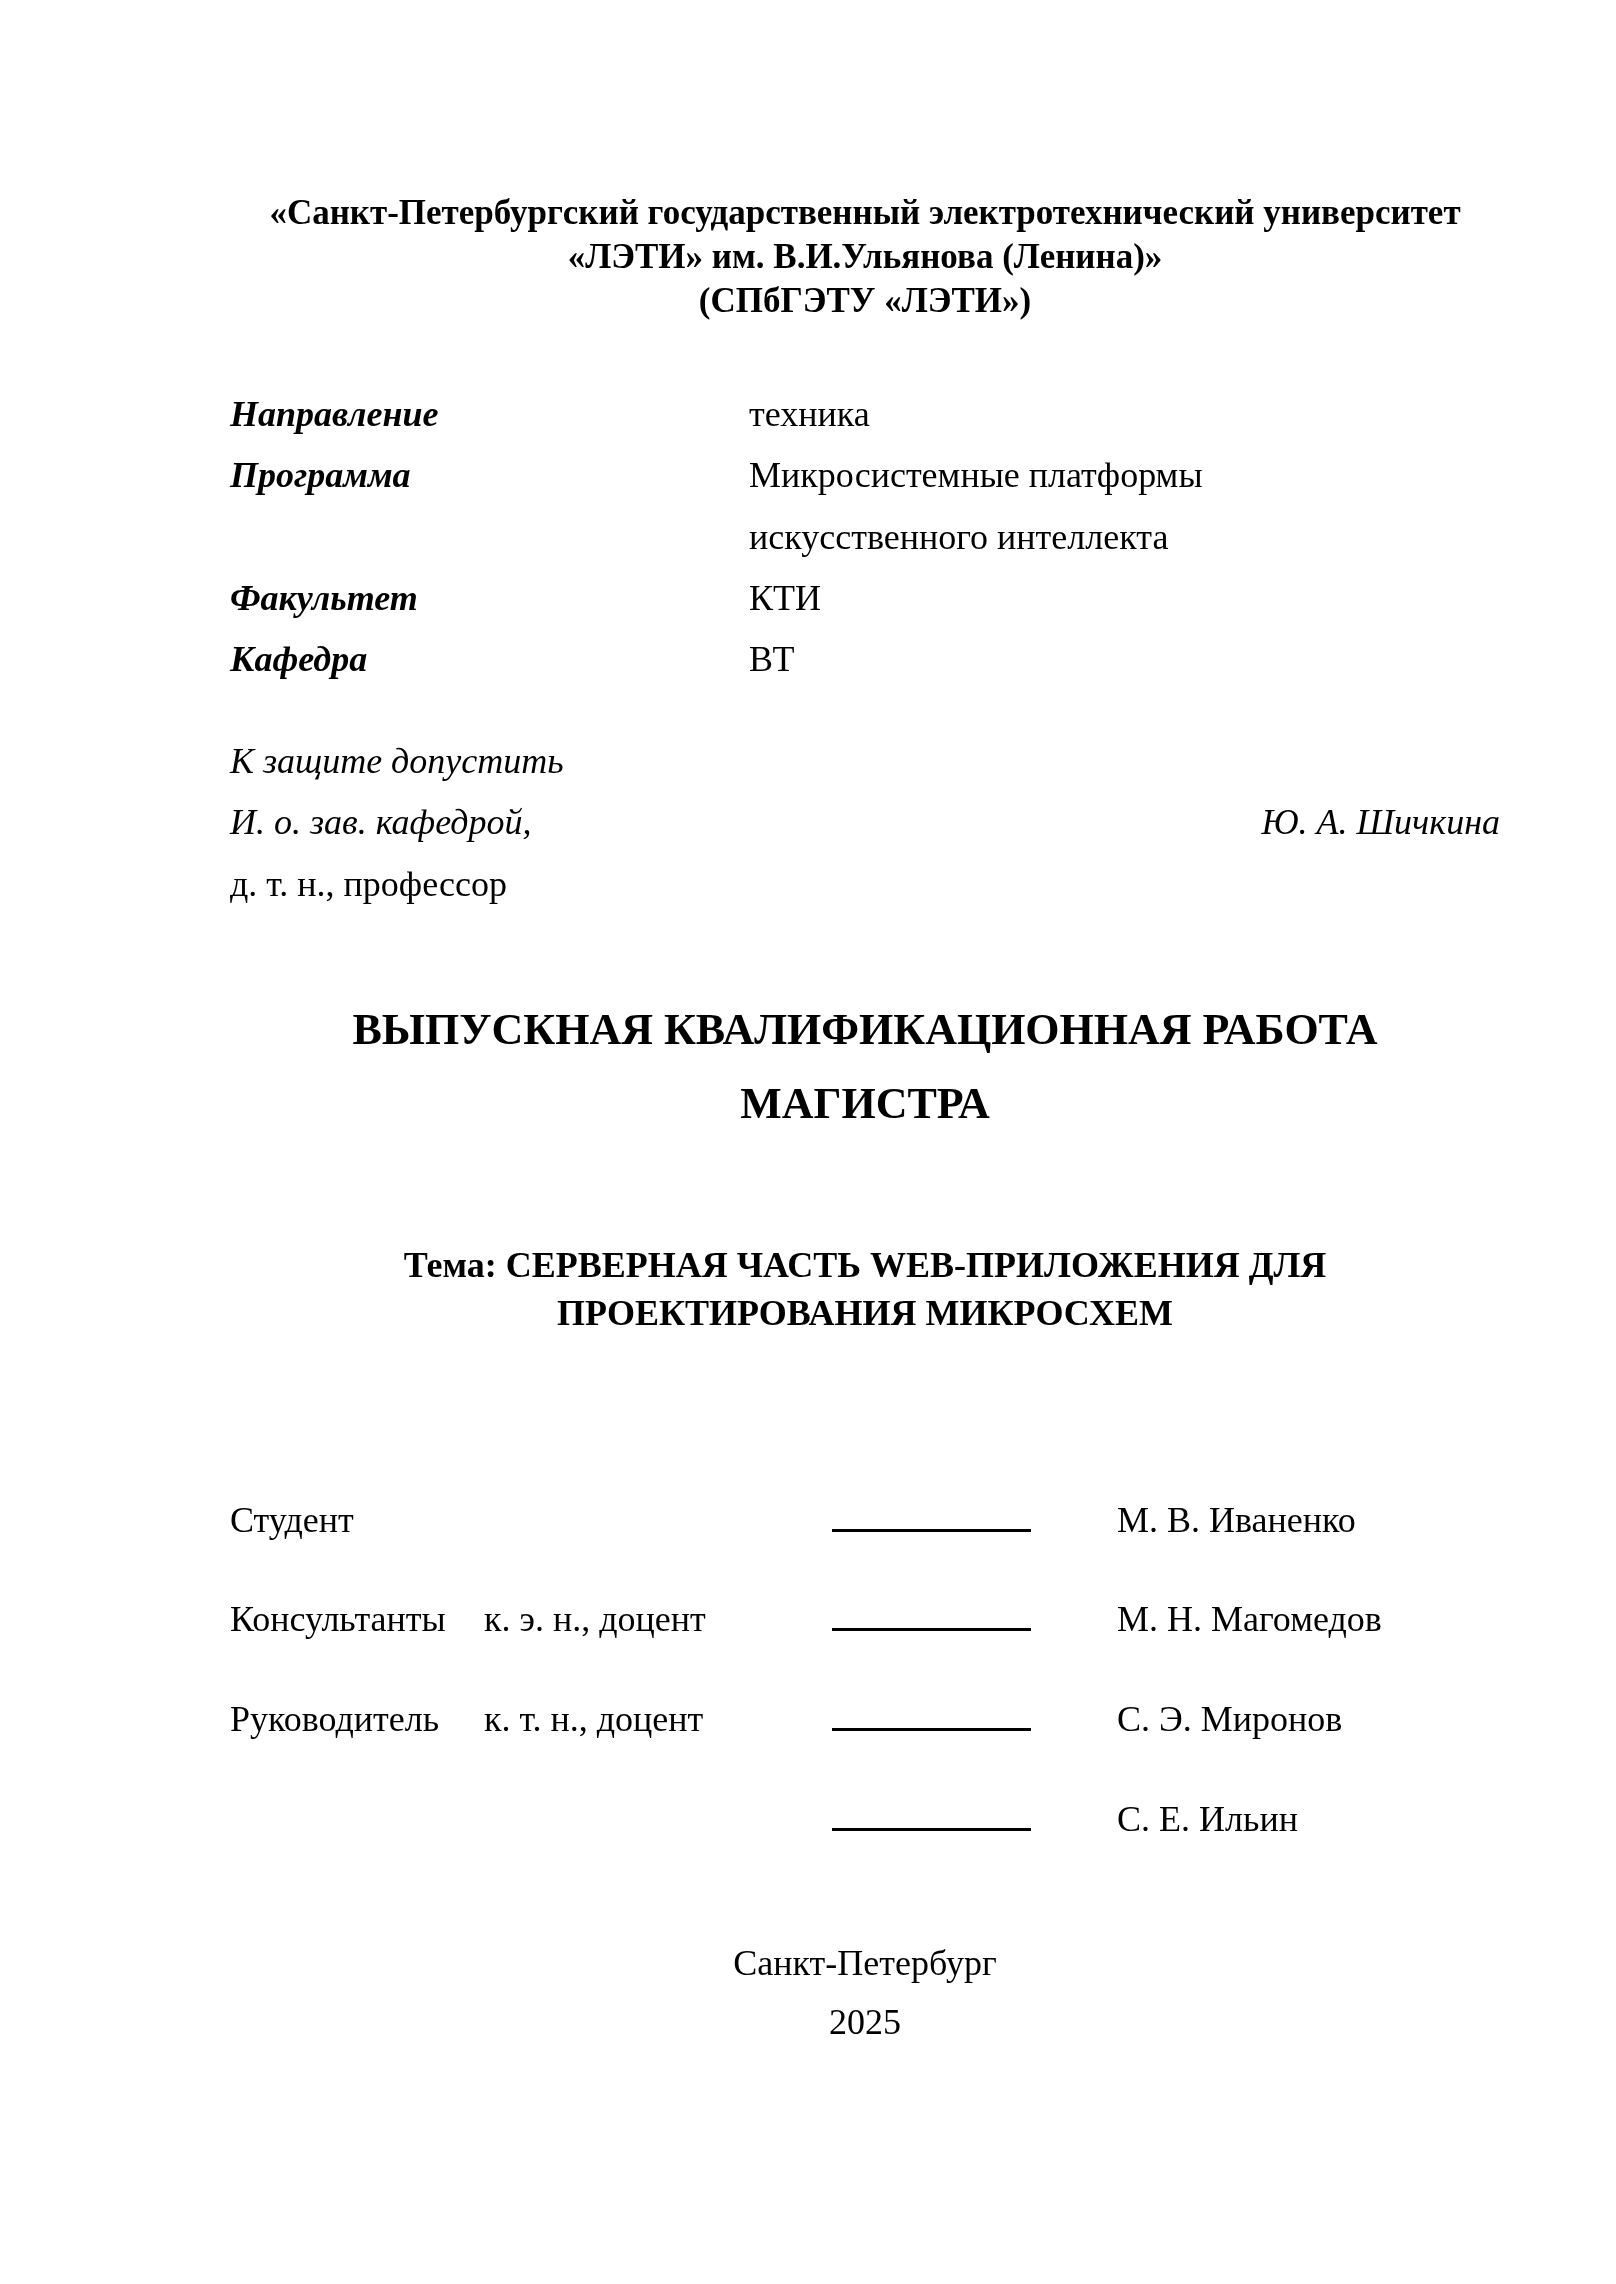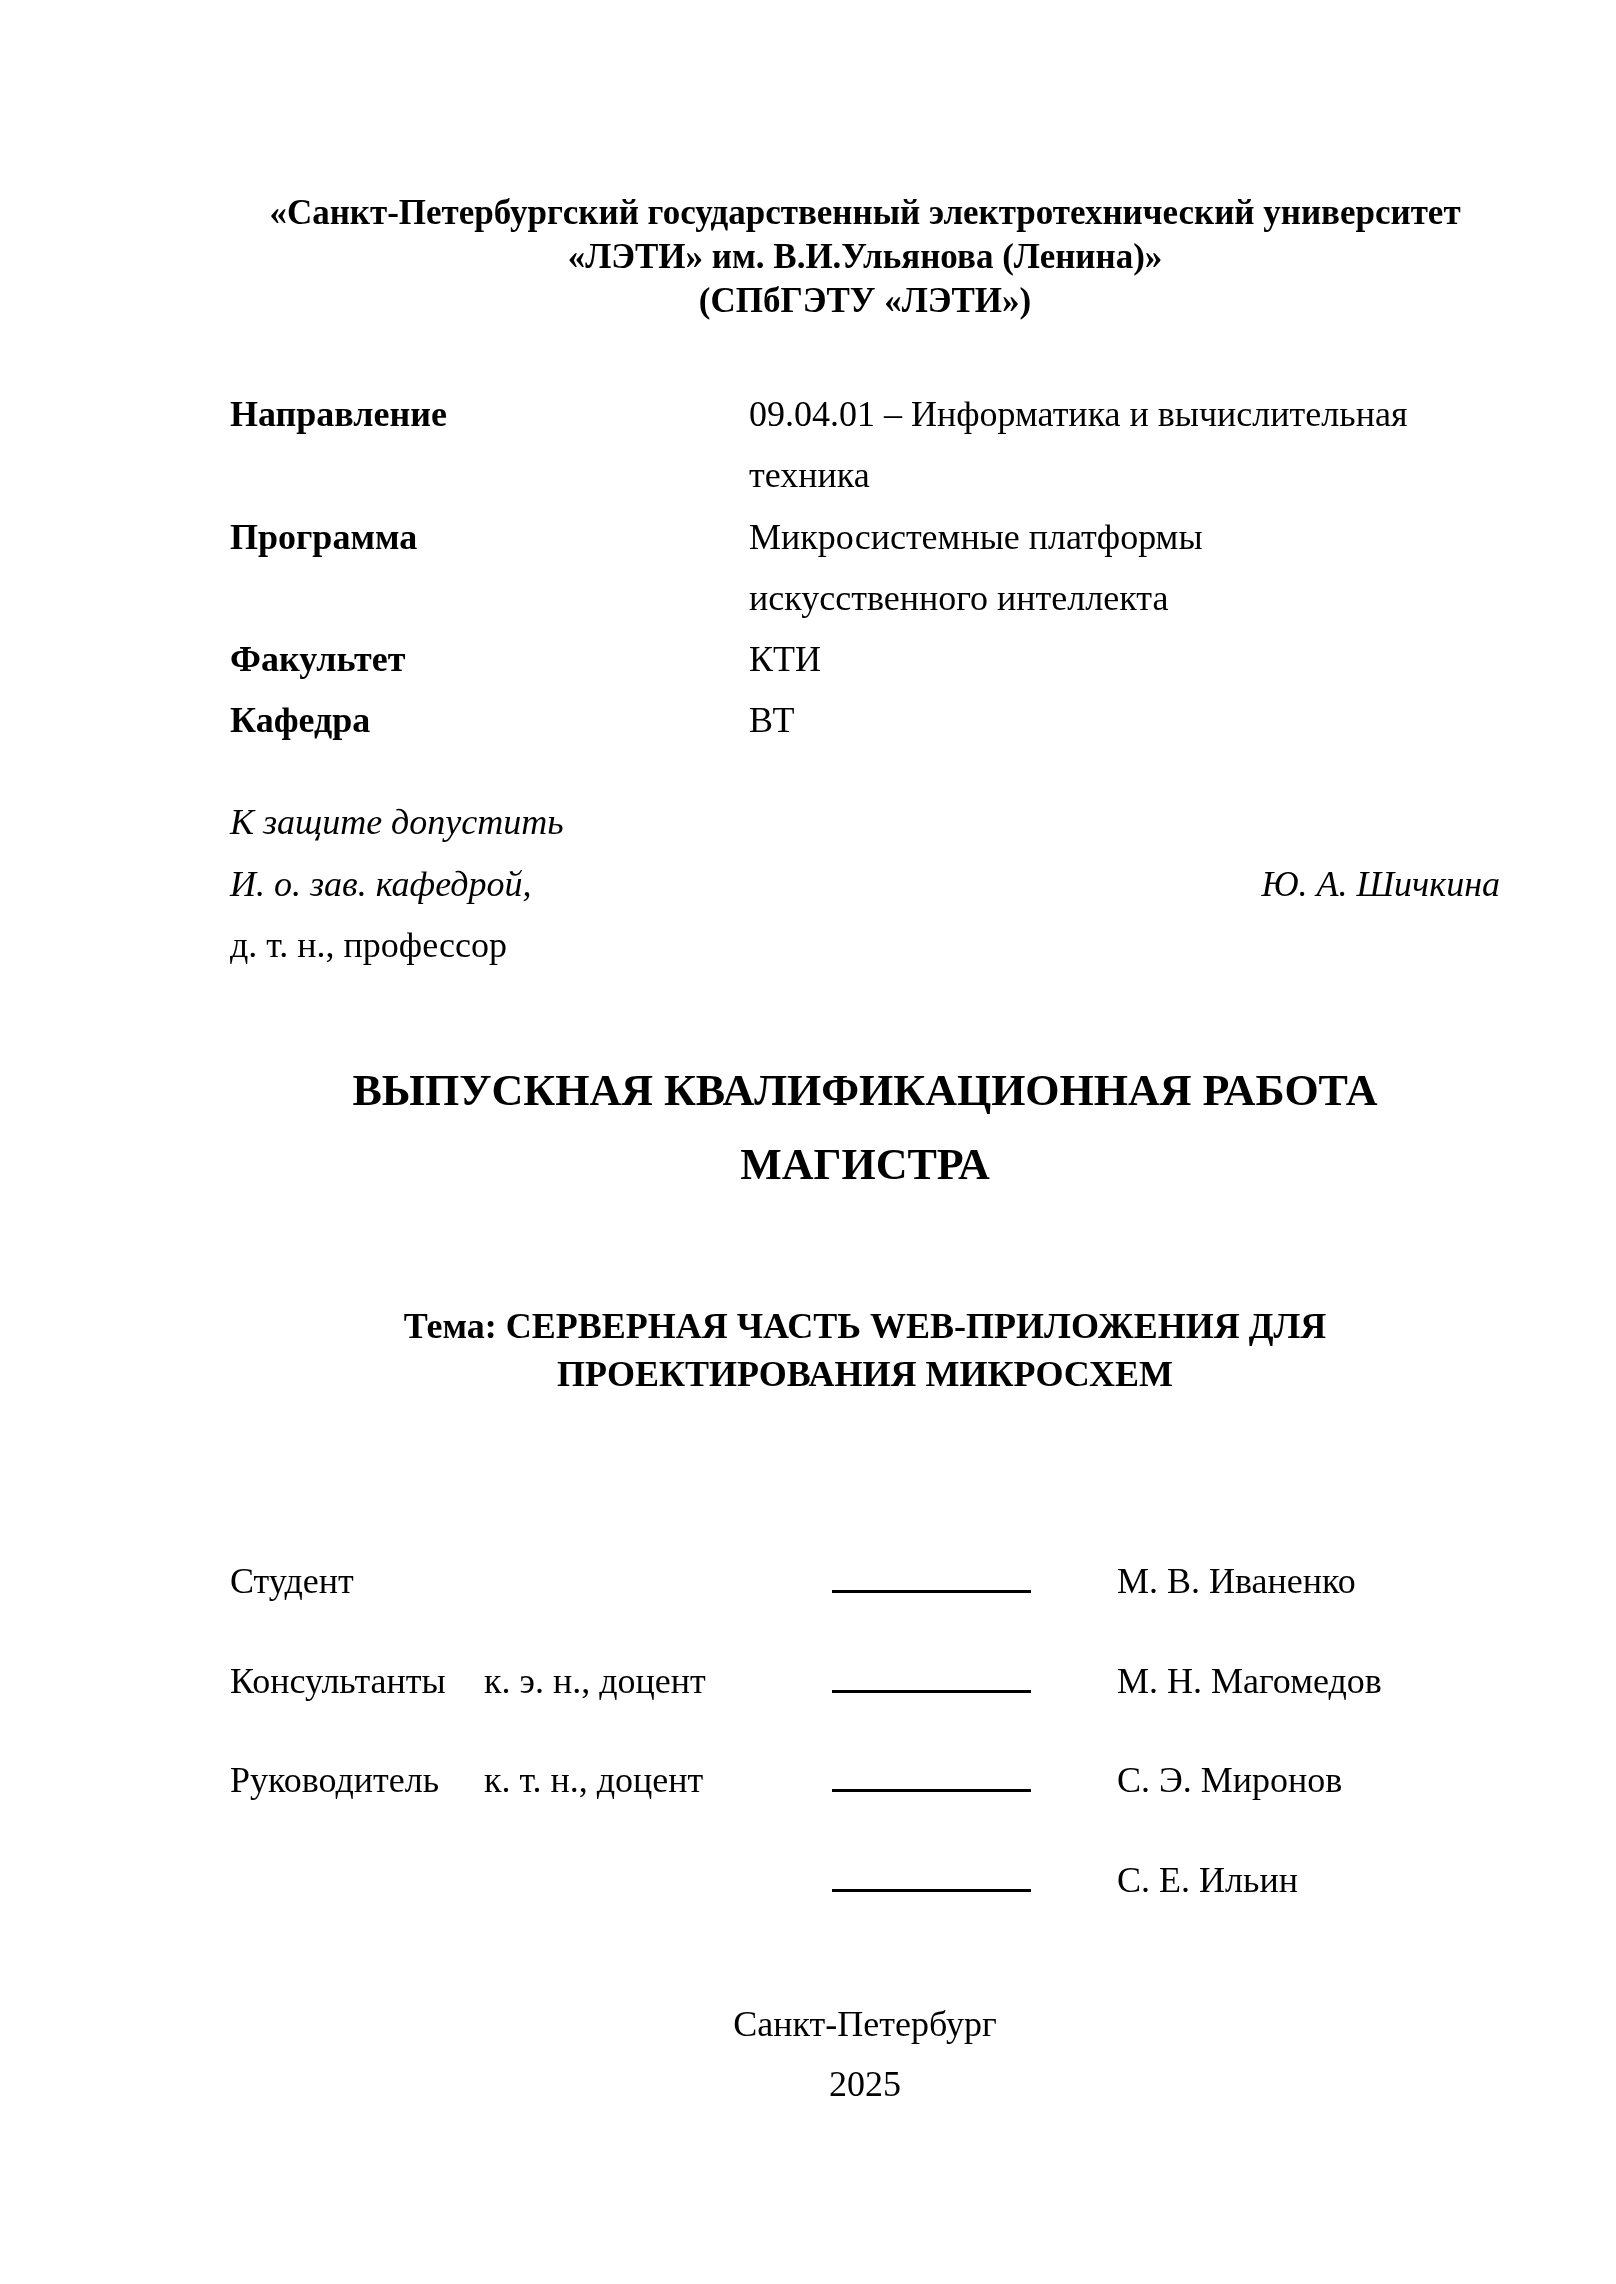--- a/index.html
+++ b/index.html
@@ -21,21 +21,21 @@
     font-weight: bold;
     font-size: 35px;
     line-height: 1.25;
   }
   .info {
     margin-top: 62px;
     display: grid;
     grid-template-columns: 519px 1fr;
     line-height: 1.7;
   }
-  .info .label { font-weight: bold; }
+  .info .label { font-weight: bold; font-style: italic; }
   .approval { margin-top: 41px; line-height: 1.7; }
   .approval-intro { font-style: italic; }
   .approval-row {
     display: flex;
     justify-content: space-between;
     align-items: baseline;
     font-style: italic;
   }
   .main-title {
     margin-top: 78px;
@@ -78,21 +78,20 @@
 
   <div class="header">
     <div>«Санкт-Петербургский государственный электротехнический университет</div>
     <div>«ЛЭТИ» им. В.И.Ульянова (Ленина)»</div>
     <div>(СПбГЭТУ «ЛЭТИ»)</div>
   </div>
 
   <div class="info">
     <div class="label">Направление</div>
     <div>
-      <div>09.04.01 – Информатика и вычислительная</div>
       <div>техника</div>
     </div>
     <div class="label">Программа</div>
     <div>
       <div>Микросистемные платформы</div>
       <div>искусственного интеллекта</div>
     </div>
     <div class="label">Факультет</div>
     <div>
       <div>КТИ</div>

